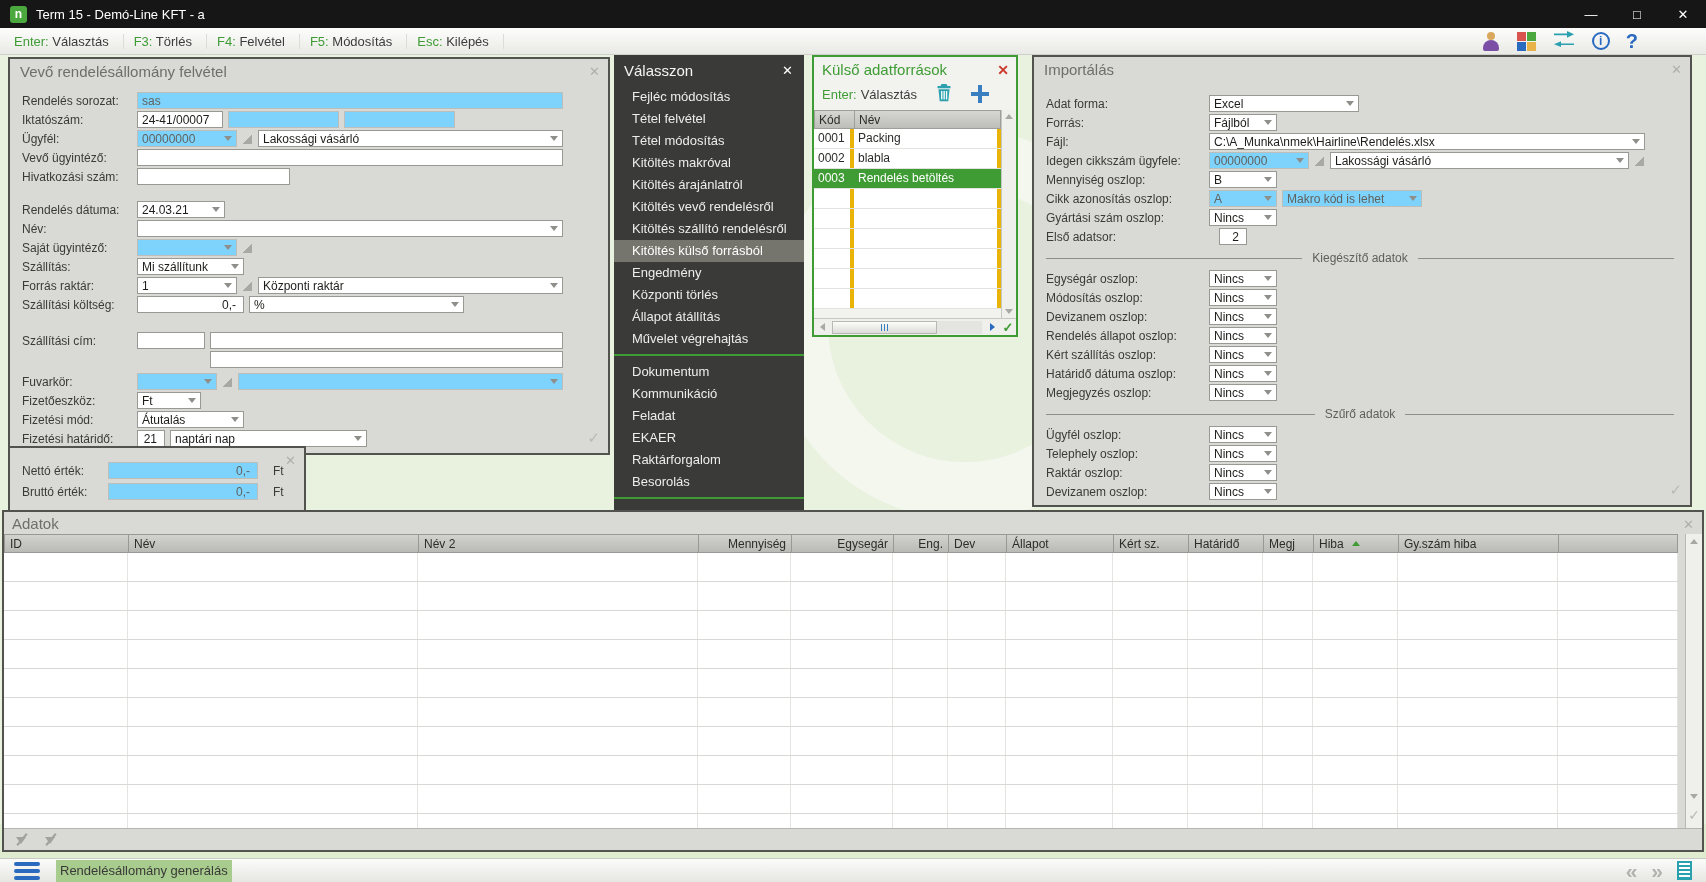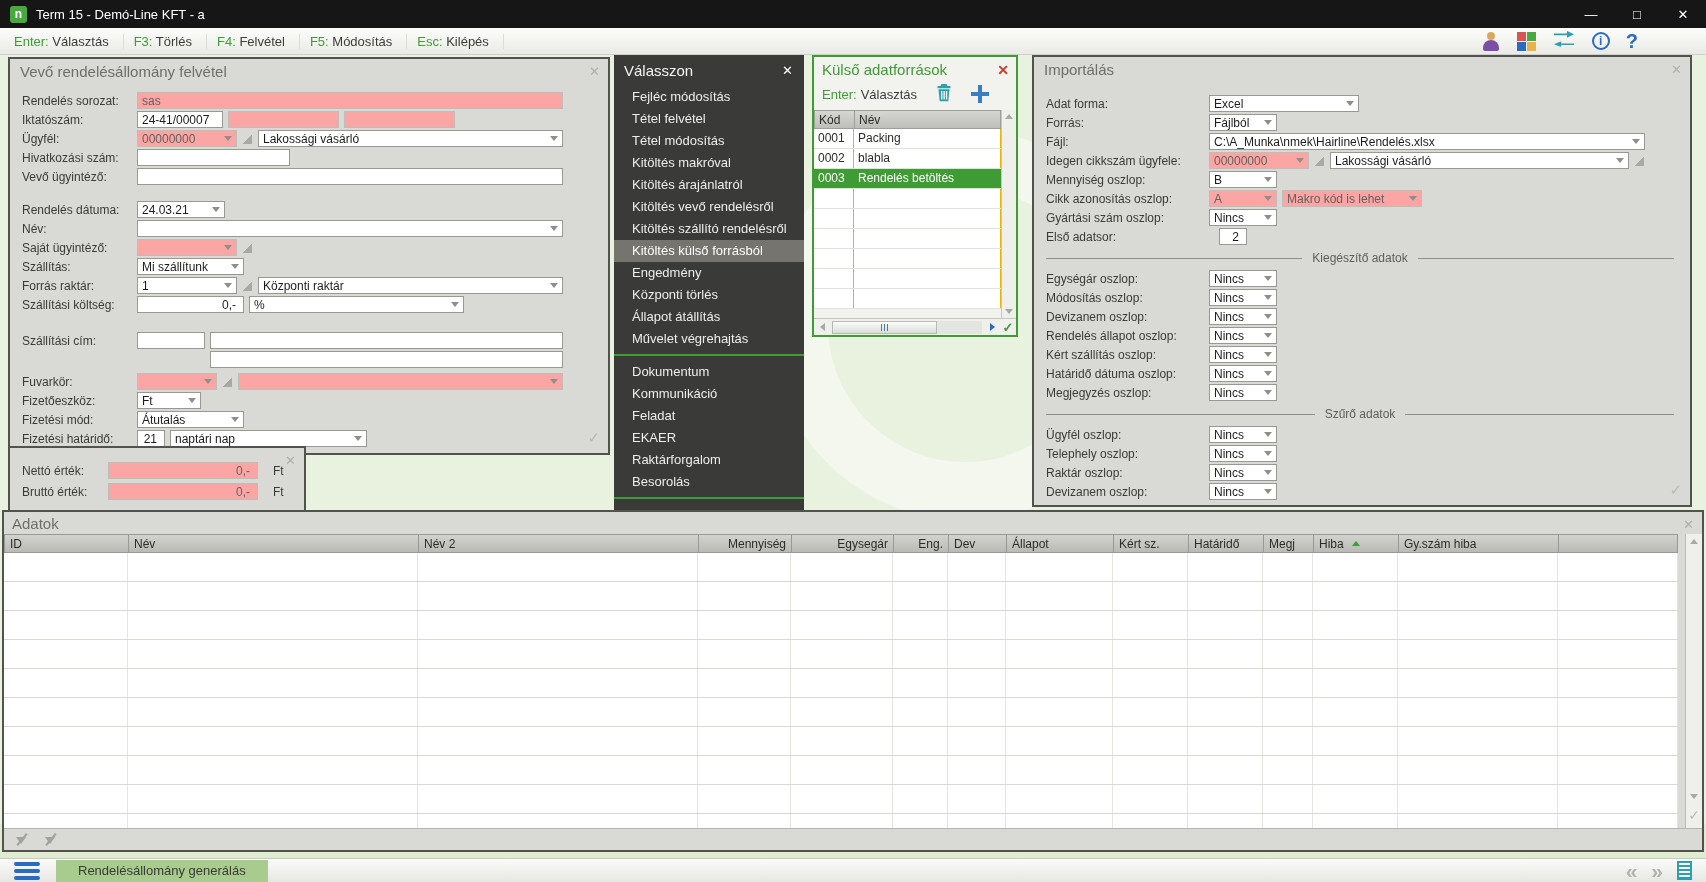--- a/index.html
+++ b/index.html
@@ -51,21 +51,21 @@
   .panel-title { font-size:15px; color:#6e6e6a; padding:4px 10px 2px 10px; }
   .panel-x { position:absolute; top:5px; right:8px; font-size:13px; color:#aFaFab; cursor:pointer; }
   .panel-check { position:absolute; right:8px; bottom:6px; color:#b8b8b4; font-size:15px; }
   
   .frow { display:flex; align-items:center; height:19px; padding:0 40px 0 12px; }
   .flabel { flex:none; color:#3a3a38; }
   .order .flabel { width:115px; }
   .import .flabel { width:163px; }
   .fld { height:17px; background:#fff; border:1px solid #999993; display:flex; align-items:center;
     padding:0 4px; margin-right:5px; color:#1c1c1a; overflow:hidden; flex:none; }
-  .fld.dis { background:#fca5a5; border-color:#bdbdb9; color:#62625e; }
+  .fld.dis { background:#7dd3fc; border-color:#bdbdb9; color:#62625e; }
   .fld.fill { flex:1; }
   .fld .caret { margin-left:auto; width:0; height:0; border-left:4px solid transparent;
     border-right:4px solid transparent; border-top:5px solid #8e8e8a; flex:none; }
   .fld.right { justify-content:flex-end; padding-right:7px; }
   .fval { white-space:nowrap; }
   .corner { width:11px; height:11px; flex:none; margin:4px 6px 0 -1px; align-self:flex-start;
     background:linear-gradient(135deg, transparent 58%, #a8a8a4 58%); }
   .fsp { flex:none; }
   .fgap { flex:none; }
   .legend { display:flex; align-items:center; gap:10px; color:#5e5e5a; height:20px;
@@ -101,21 +101,21 @@
   .plus-ic::before { content:""; position:absolute; left:0; top:7px; width:18px; height:4px; background:#3a7ec2; }
   .plus-ic::after { content:""; position:absolute; left:7px; top:0; width:4px; height:18px; background:#3a7ec2; }
   .src-body { display:flex; flex:1; overflow:hidden; }
   .src-table { flex:1; display:flex; flex-direction:column; }
   .src-hrow { display:flex; }
   .src-th { background:linear-gradient(#d6d6d2,#bdbdb9); border:1px solid #9e9e9a; border-right:none;
     height:19px; line-height:18px; padding:0 4px; color:#2c2c2a; }
   .src-th:last-child { border-right:1px solid #9e9e9a; }
   .src-row { display:flex; height:20px; line-height:19px; background:#fff;
     border-bottom:1px solid #e2e2de; }
-  .src-td { padding:0 4px; border-right:1px solid #eab308; overflow:hidden; white-space:nowrap; }
+  .src-td { padding:0 4px; border-right:4px solid #eab308; overflow:hidden; white-space:nowrap; }
   .src-row.selected { background:#3f9c35; }
   .src-row.selected .src-td { color:#fff; border-right-color:#3f9c35; }
   .col-code { width:40px; flex:none; }
   .col-name { flex:1; }
   .src-vsb { width:15px; flex:none; background:#efefec; border-left:1px solid #c6c6c2;
     display:flex; flex-direction:column; align-items:center; justify-content:space-between; padding:4px 0; }
   .src-hsb { height:17px; flex:none; display:flex; align-items:center; background:#efefec;
     border-top:1px solid #c6c6c2; }
   .hsb-arrow { width:16px; display:flex; justify-content:center; }
   .hsb-track { flex:1; height:13px; margin:0 2px; background:#e4e4e0; display:flex; }
@@ -163,21 +163,21 @@
     border-right:5px solid transparent; border-top:7px solid #a2a29e; }
   .ffilter::after { content:""; position:absolute; left:7px; top:0px; width:2px; height:15px;
     background:#a2a29e; transform:rotate(40deg); }
   
   #green-band { position:absolute; left:0; right:0; bottom:24px; height:34px; background:#dfeccf; z-index:3; }
   #statusbar { position:absolute; left:0; right:0; bottom:0; height:24px;
     background:linear-gradient(#fbfbfa,#e6e6e2); border-top:1px solid #c8c8c4;
     display:flex; align-items:center; z-index:21; }
   .hamburger { width:26px; display:flex; flex-direction:column; gap:3px; margin:0 16px 0 14px; cursor:pointer; }
   .hamburger span { height:4px; background:#2a6bc0; border-radius:2px; }
-  .gen-btn { background:#a8cb8e; color:#3a3a38; font-size:13px; padding:3px 22px; height:22px;
+  .gen-btn { background:#a8cb8e; color:#3a3a38; font-size:13px; padding:3px 4px; height:22px;
     display:flex; align-items:center; cursor:pointer; }
   .sb-right { margin-left:auto; display:flex; align-items:center; gap:14px; margin-right:14px; }
   .sb-chev { color:#b2b2ae; font-size:21px; font-weight:bold; line-height:20px; cursor:pointer; }
   .doc-ic { width:15px; height:19px; border:2px solid #2ba0ae; background:
     repeating-linear-gradient(#fff 0 2px, #2ba0ae 2px 4px); cursor:pointer; }
 </style>
 </head>
 <body>
 
 <div class="wm-ring"></div>
@@ -249,28 +249,28 @@
           <span class="fval">00000000</span>
           <span class="caret"></span>
         </div>
         <span class="corner"></span>
         <div class="fld fill">
           <span class="fval">Lakossági vásárló</span>
           <span class="caret"></span>
         </div>
       </div>
       <div class="frow">
+        <span class="flabel">Vevő ügyintéző:</span>
+        <div class="fld fill">
+          <span class="fval"></span>
+        </div>
+      </div>
+      <div class="frow">
         <span class="flabel">Hivatkozási szám:</span>
         <div class="fld" style="width: 153px;">
-          <span class="fval"></span>
-        </div>
-      </div>
-      <div class="frow">
-        <span class="flabel">Vevő ügyintéző:</span>
-        <div class="fld fill">
           <span class="fval"></span>
         </div>
       </div>
       <div class="fgap" style="height: 14px;"></div>
       <div class="frow">
         <span class="flabel">Rendelés dátuma:</span>
         <div class="fld" style="width: 88px;">
           <span class="fval">24.03.21</span>
           <span class="caret"></span>
         </div>

